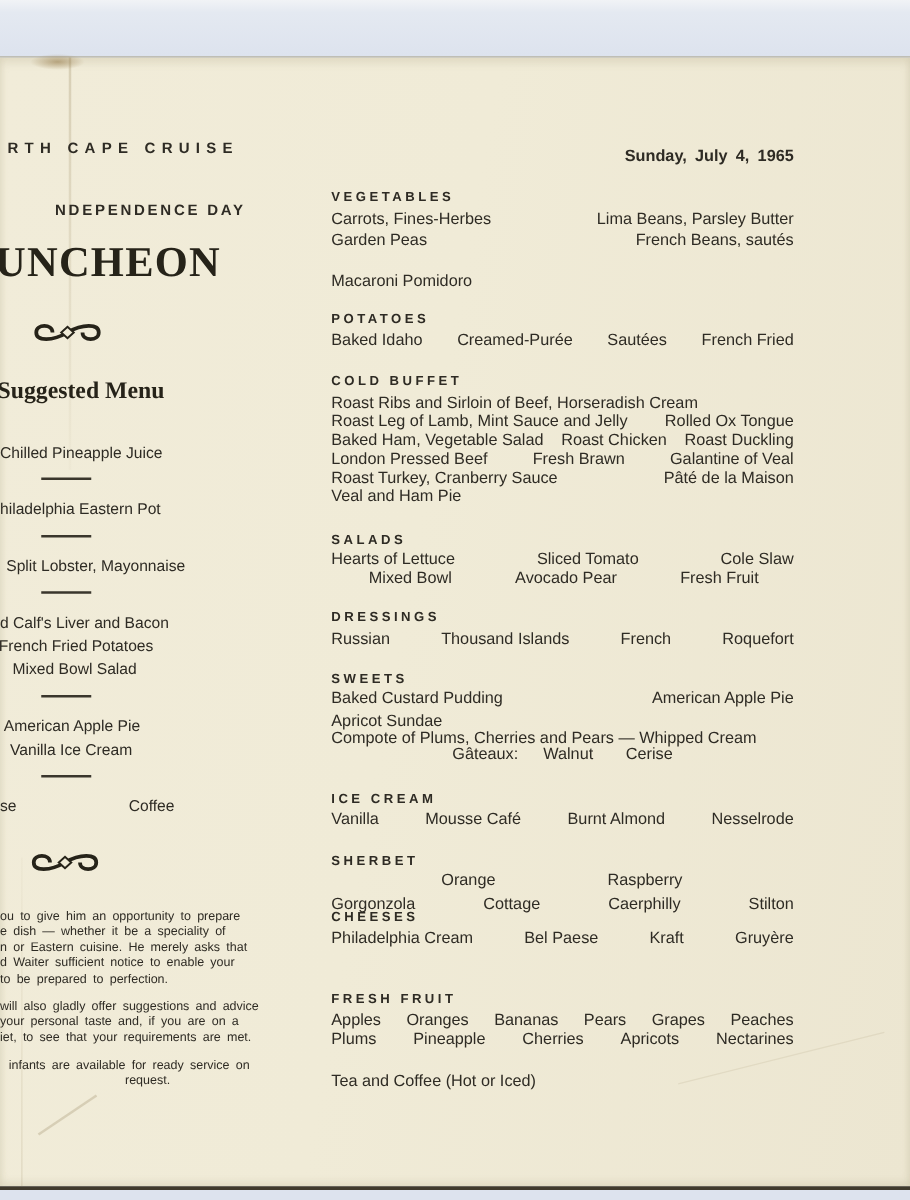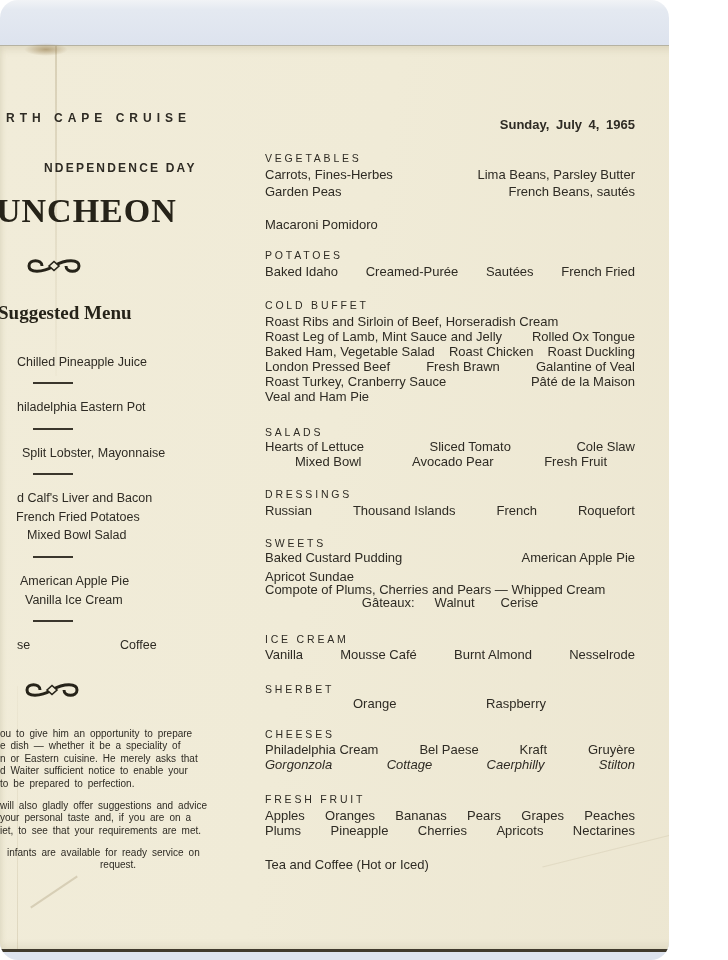--- a/index.html
+++ b/index.html
@@ -1,44 +1,44 @@
 <!DOCTYPE html>
 <html><head>
 <meta charset="utf-8">
 <style>
   html,body{margin:0;padding:0;}
   body{width:728px;height:960px;font-family:"Liberation Sans",sans-serif;}
-  .screen{position:relative;width:669px;height:960px;overflow:hidden;
-          background:linear-gradient(#f1f3f6 0px,#e4e9f1 10px,#dde3ee 45px,#dde3ee 100%);border-radius:18px;}
+  .screen{position:relative;width:728px;height:960px;overflow:hidden;
+          background:linear-gradient(#f1f3f6 0px,#e4e9f1 10px,#dde3ee 45px,#dde3ee 100%);}
   .paper{position:absolute;left:0;top:45px;width:728px;height:903px;
          background:linear-gradient(100deg,#f1ecd9 0%,#f0ebd7 45%,#ece6d1 100%);
          border-top:1px solid #b5b2a2;border-bottom:3px solid #403a2d;
          box-shadow:inset 0 4px 7px rgba(150,140,100,0.18), inset 0 -4px 6px rgba(150,140,100,0.12);
          color:#2e2b24;}
   
   .crease{position:absolute;pointer-events:none;}
   .crease-v1{left:55px;top:0;width:2px;height:330px;background:linear-gradient(rgba(150,132,90,0.28),rgba(150,132,90,0.03));}
   .crease-v2{left:17px;top:640px;width:1px;height:263px;background:linear-gradient(rgba(150,132,90,0.05),rgba(150,132,90,0.2));}
   .tear{left:24px;top:-3px;width:44px;height:13px;border-radius:50%;
         background:radial-gradient(ellipse at center,rgba(141,112,60,0.55),rgba(141,112,60,0) 70%);}
   .crease-d1{left:26px;top:845px;width:56px;height:2px;background:rgba(140,120,80,0.25);transform:rotate(-34deg);}
   .crease-d2{left:540px;top:800px;width:170px;height:1px;background:rgba(140,120,80,0.12);transform:rotate(-14deg);}
 
   .abs{position:absolute;}
   .caps-h{font-weight:bold;font-size:12px;letter-spacing:5px;white-space:nowrap;}
   .caps-s{font-weight:bold;font-size:12px;letter-spacing:2.2px;white-space:nowrap;}
   .big-serif{font-family:"Liberation Serif",serif;font-weight:bold;font-size:34px;letter-spacing:1px;white-space:nowrap;color:#262319;}
   .serif-h{font-family:"Liberation Serif",serif;font-weight:bold;font-size:19px;white-space:nowrap;color:#262319;}
-  .l-item{font-size:12.5px;white-space:nowrap;padding-left:17px;}
+  .l-item{font-size:12.5px;white-space:nowrap;}
   .divider{position:absolute;left:33px;width:40px;height:2px;background:#3a362c;}
   .note-line{font-size:10px;line-height:12.4px;word-spacing:2.2px;white-space:nowrap;}
 
   .rcol{position:absolute;left:265px;top:0;width:370px;}
   .date-line{position:absolute;right:0;font-weight:bold;font-size:13px;word-spacing:3px;white-space:nowrap;}
-  .sec-h{position:absolute;left:0;font-weight:normal;font-size:10.5px;letter-spacing:2.8px;white-space:nowrap;}
+  .sec-h{position:absolute;left:0;font-weight:bold;font-size:10.5px;letter-spacing:2.8px;white-space:nowrap;}
   .row{position:absolute;left:0;right:0;display:flex;justify-content:space-between;font-size:13px;line-height:15px;}
   .row span{white-space:nowrap;}
   .row-c{position:absolute;left:0;right:0;text-align:left;font-size:13px;line-height:15px;white-space:nowrap;}
   .salads2{padding:0 28px 0 30px;}
   .sherbet-row{padding:0 89px 0 88px;}
   .gateaux{display:flex;justify-content:center;gap:0;}
   .gateaux .g1{margin-right:20px;} .gateaux .g2{margin-right:26px;}
   .swirl{position:absolute;}
 </style>
 </head>
@@ -194,21 +194,21 @@
         <span>Raspberry</span>
       </div>
 
       <div class="sec-h" style="top:682px;">CHEESES</div>
       <div class="row" style="top:696px;">
         <span>Philadelphia Cream</span>
         <span>Bel Paese</span>
         <span>Kraft</span>
         <span>Gruyère</span>
       </div>
-      <div class="row" style="top:711px;font-style:italic;">
+      <div class="row" style="top:669px;">
         <span>Gorgonzola</span>
         <span>Cottage</span>
         <span>Caerphilly</span>
         <span>Stilton</span>
       </div>
 
       <div class="sec-h" style="top:747px;">FRESH FRUIT</div>
       <div class="row" style="top:762px;">
         <span>Apples</span>
         <span>Oranges</span>

